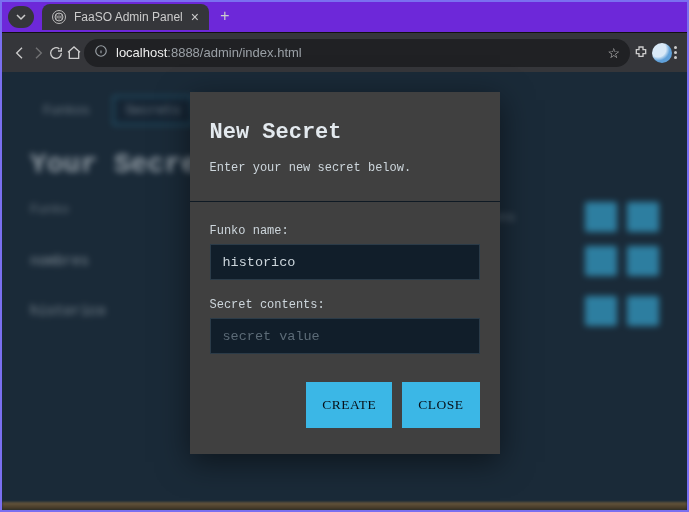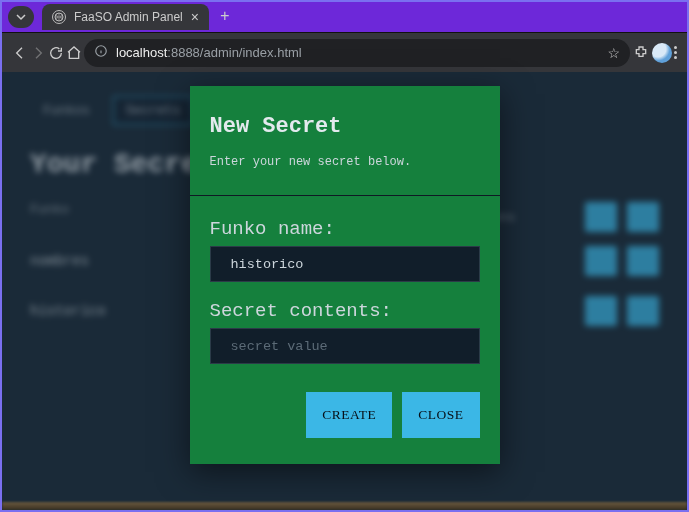--- a/index.html
+++ b/index.html
@@ -36,26 +36,26 @@
   .nav-tab { padding:6px 12px; border:1px solid transparent; color:#aeb8c0; font-size:13px; }
   .nav-tab.active { border:1px solid #3bb7e6; background:#132130; }
   .page-title { font-size:28px; color:#e0e6eb; font-weight:bold; margin-bottom:18px; }
   .tablehead { display:flex; justify-content:space-between; font-size:13px; color:#9aa5ad; padding:4px 0; }
   .th-actions-icons { display:flex; gap:10px; }
   .actbtn { width:32px; height:30px; background:#3bb7e6; border-radius:2px; }
   .row { display:flex; justify-content:space-between; align-items:center; padding:10px 0; color:#c7d0d7; font-size:14px; }
   .row .acts { display:flex; gap:10px; }
 
   
-  .modal { position:absolute; top:14px; left:50%; transform:translateX(-50%); width:310px; background:#15803d; padding: 28px 20px 26px 20px; color:#cdd6dc; box-shadow: 0 8px 30px rgba(0,0,0,.5); }
+  .modal { position:absolute; top:20px; left:50%; transform:translateX(-50%); width:310px; background:#404040; padding: 28px 20px 26px 20px; color:#cdd6dc; box-shadow: 0 8px 30px rgba(0,0,0,.5); }
   .modal h2 { font-family:'Courier New', monospace; font-size:22px; font-weight:bold; color:#e3e9ee; margin-bottom:16px; }
   .modal p { font-size:12px; margin-bottom:26px; color:#cdd6dc; }
   .divider { height:1px; background:#0f1a24; margin: 0 -20px 22px -20px; }
-  .field-label { font-size:19px; margin-bottom:6px; display:block; color:#cdd6dc; }
-  .field-input { width:100%; height:36px; background:#111e2a; border:1px solid #2b3b48; color:#cdd6dc; padding:0 20px; font-family:'Courier New', monospace; font-size:13.5px; margin-bottom:18px; outline:none; }
+  .field-label { font-size:12px; margin-bottom:6px; display:block; color:#cdd6dc; }
+  .field-input { width:100%; height:36px; background:#111e2a; border:1px solid #2b3b48; color:#cdd6dc; padding:0 12px; font-family:'Courier New', monospace; font-size:13.5px; margin-bottom:18px; outline:none; }
   .field-input::placeholder { color:#5c6b77; }
   .modal-actions { display:flex; justify-content:flex-end; gap:10px; margin-top:10px; }
   .btn { background:#3bb7e6; color:#081018; border:none; padding:15px 16px; font-family:Liberation Serif, serif; font-size:13.5px; letter-spacing:0.5px; cursor:pointer; }
 </style>
 </head>
 <body>
 
 <div class="chrome">
   <div class="tabbar">
     <div class="tab-drop">

